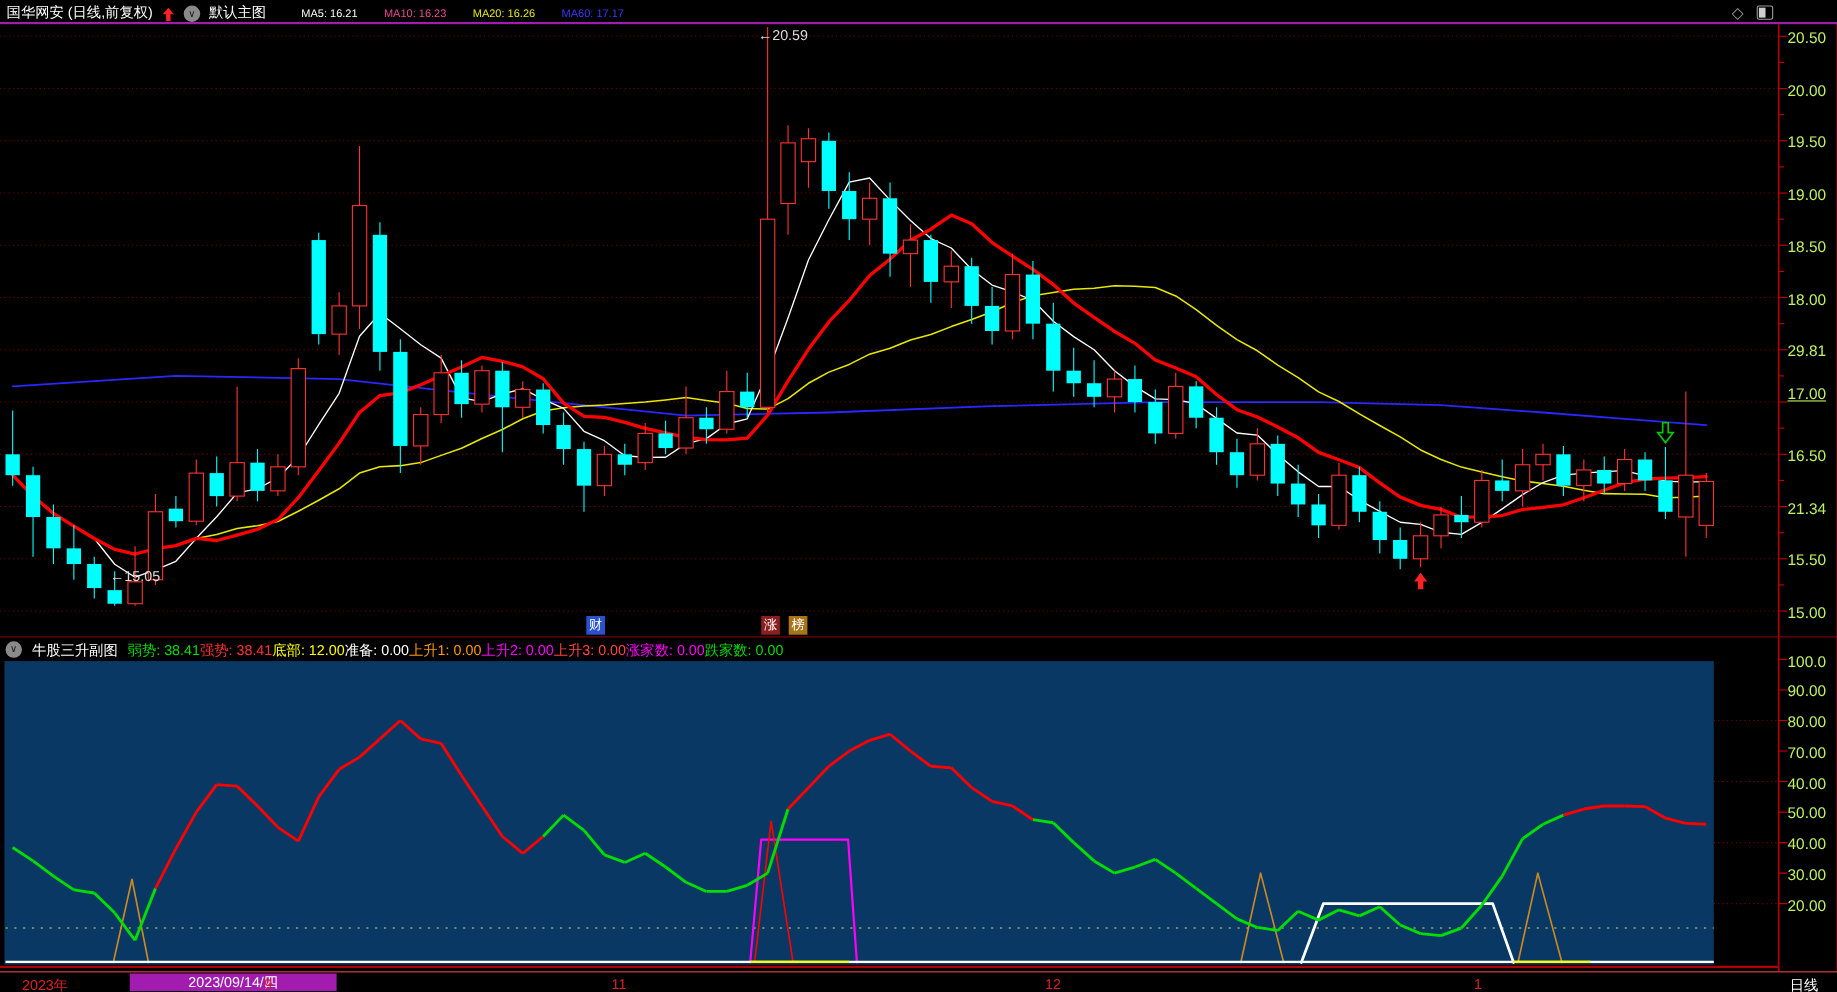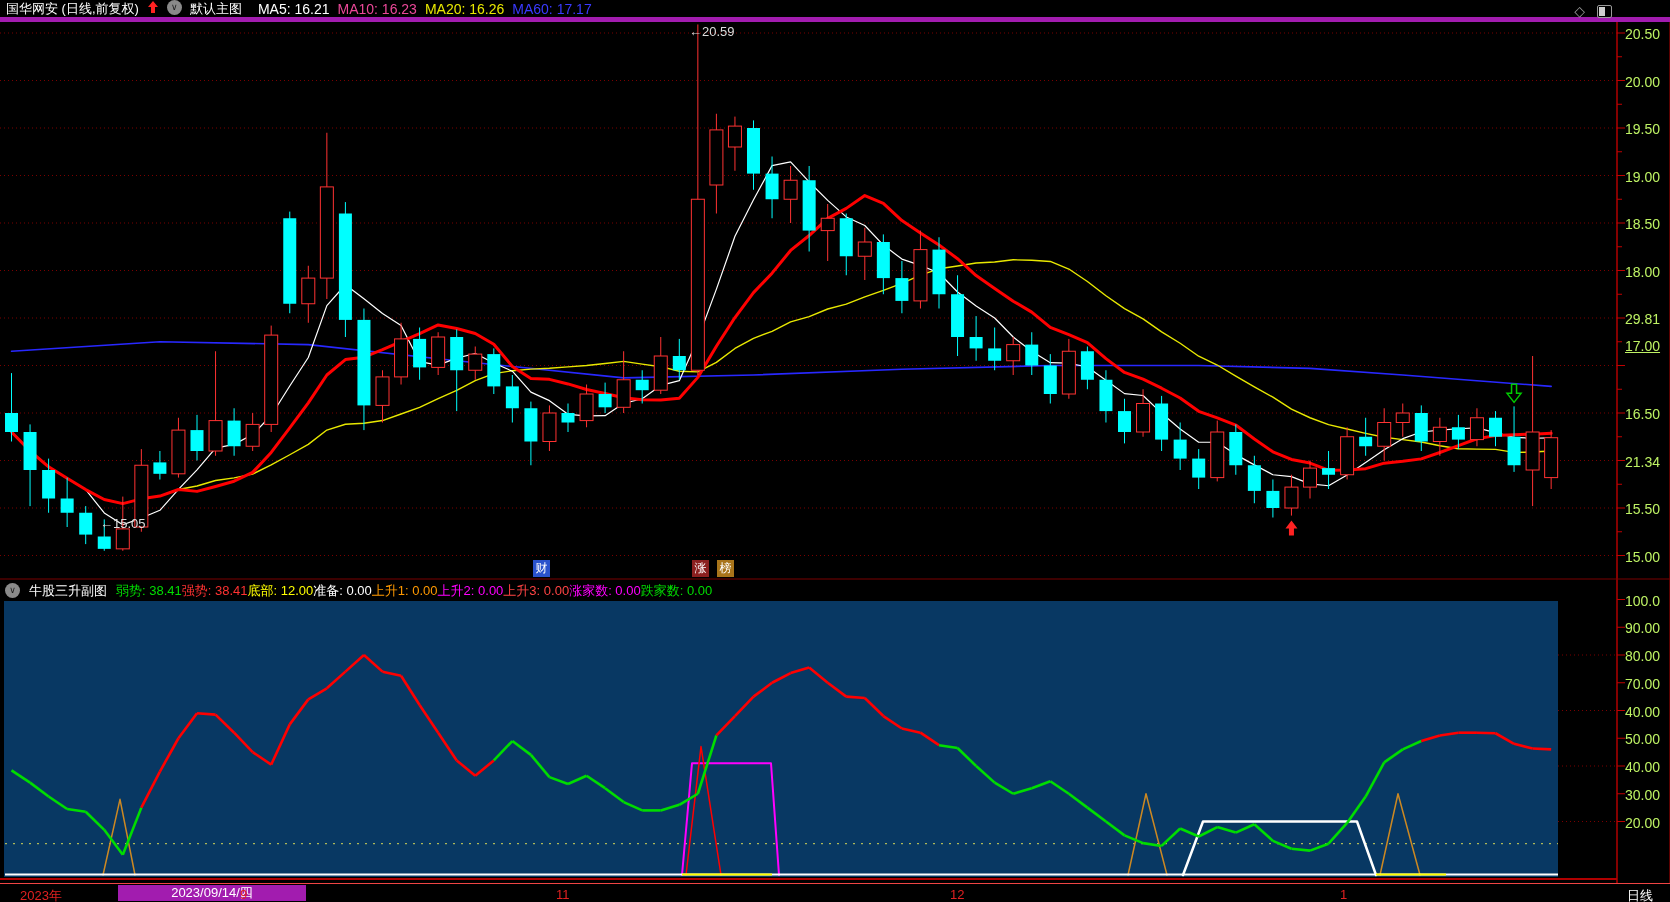--- a/index.html
+++ b/index.html
@@ -5,24 +5,24 @@
   * { margin:0; padding:0; box-sizing:border-box; }
   html,body { background:#000; }
   body { width:1670px; height:902px; position:relative; overflow:hidden;
          font-family:"Liberation Sans","DejaVu Sans",sans-serif; }
   #app { position:absolute; inset:0; width:1670px; height:902px; background:#000;
          border-right:1px solid #5c0000; border-bottom:1px solid #5c0000; }
   svg#plot { position:absolute; left:0; top:0; }
 
   
   #toolbar { position:absolute; left:0; top:0; width:1670px; height:22px;
-             display:flex; align-items:flex-start; gap:8px; padding-left:6px;
-             border-bottom:5px solid #a21caf; background:#000; z-index:5; }
+             display:flex; align-items:flex-end; gap:8px; padding-left:6px;
+             border-bottom:2px solid #a21caf; background:#000; z-index:5; }
   #toolbar .t { font-size:13px; color:#fff; white-space:nowrap; }
-  .ma-label { font-size:14px; margin-left:8px; white-space:nowrap; }
+  .ma-label { font-size:10px; margin-left:24px; white-space:nowrap; }
   .circle-ico { width:15px; height:15px; border-radius:50%; background:#8a8a8a;
                 color:#1a1a1a; font-size:9px; line-height:15px; text-align:center;
                 display:inline-block; }
   #tb-right { position:absolute; right:58px; top:3px; display:flex; gap:12px; align-items:center; }
   .dia-ico { color:#9a9a9a; font-size:14px; line-height:16px; }
   .panel-ico { width:15px; height:13px; border:1px solid #9a9a9a; border-radius:2px; position:relative; }
   .panel-ico::before { content:""; position:absolute; left:1px; top:1px; bottom:1px; width:6px; background:#cfcfcf; }
 
   
   #sub-header { position:absolute; left:0; top:581px; width:1610px; height:19px;
@@ -453,21 +453,21 @@
   </div>
 
   <div id="main-axis">
       <span class="axis-label" style="top: 26px;">20.50</span>
       <span class="axis-label" style="top: 73.5px;">20.00</span>
       <span class="axis-label" style="top: 121px;">19.50</span>
       <span class="axis-label" style="top: 168.5px;">19.00</span>
       <span class="axis-label" style="top: 216px;">18.50</span>
       <span class="axis-label" style="top: 263.5px;">18.00</span>
       <span class="axis-label" style="top: 311px;">29.81</span>
-      <span class="axis-label" style="top: 338px; text-decoration: underline;">17.00</span>
+      <span class="axis-label" style="top: 350px; text-decoration: underline;">17.00</span>
       <span class="axis-label" style="top: 406px;">16.50</span>
       <span class="axis-label" style="top: 453.5px;">21.34</span>
       <span class="axis-label" style="top: 501px;">15.50</span>
       <span class="axis-label" style="top: 548.5px;">15.00</span>
     </div>
   <div id="sub-axis">
       <span class="axis-label" style="top: 592.5px;">100.0</span>
       <span class="axis-label" style="top: 620.25px;">90.00</span>
       <span class="axis-label" style="top: 648px;">80.00</span>
       <span class="axis-label" style="top: 675.75px;">70.00</span>

